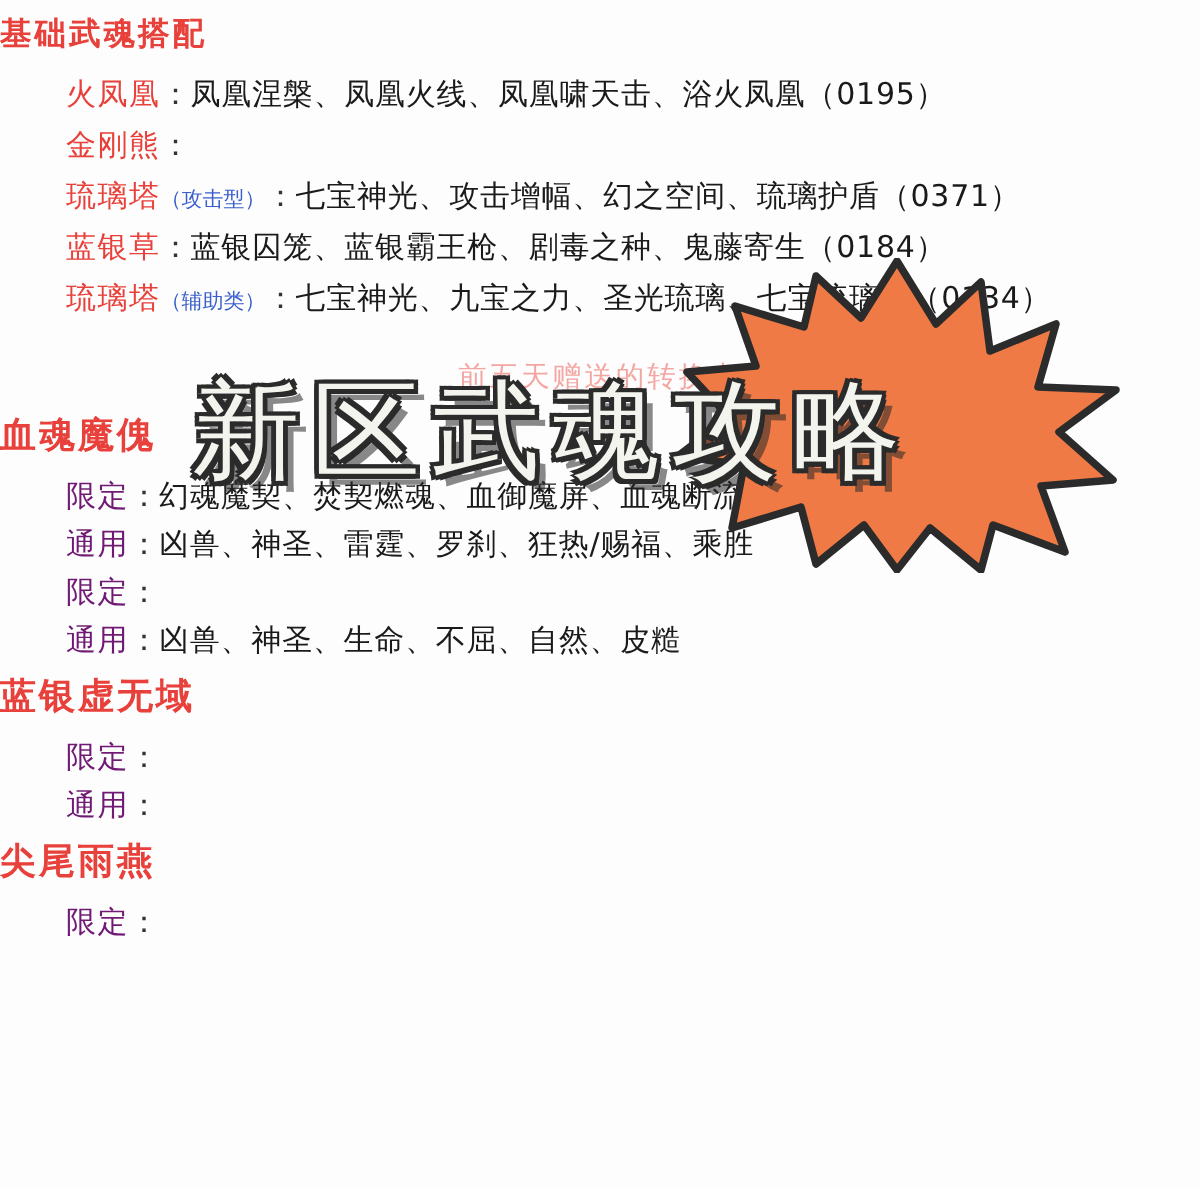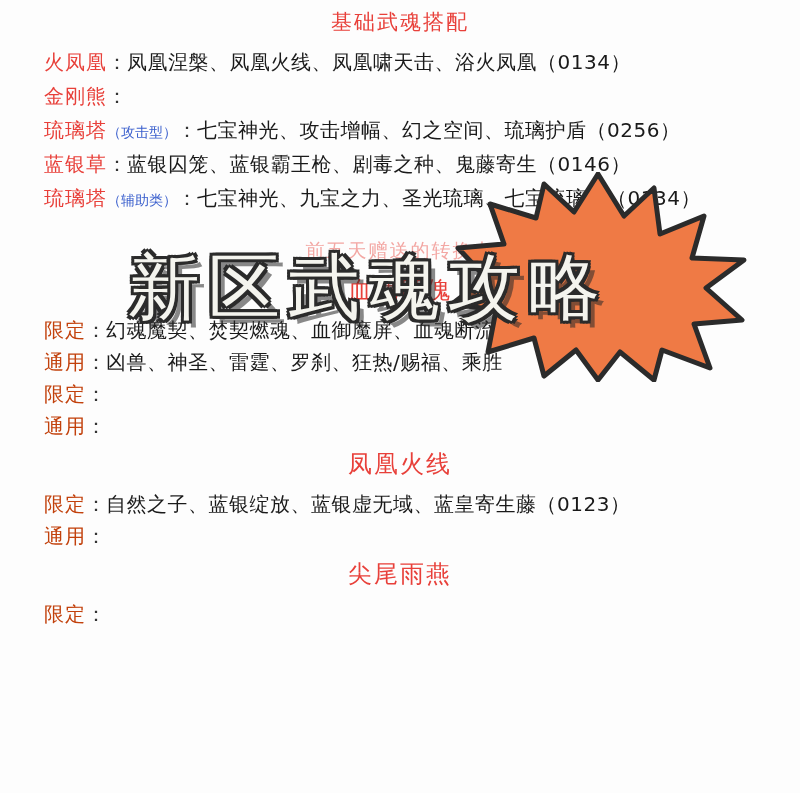--- a/index.html
+++ b/index.html
@@ -17,23 +17,22 @@
   .page {
     position: relative;
     width: 800px;
     height: 793px;
     background: #fdfdfd;
     box-sizing: border-box;
     padding: 0;
   }
 
   .section-title {
-    text-align: center;
     color: #e8403a;
-    font-weight: normal;
+    font-weight: bold;
     font-size: 21px;
     letter-spacing: 2px;
     margin: 0;
   }
 
   .row {
     display: flex;
     align-items: baseline;
     font-size: 20px;
     white-space: nowrap;
@@ -41,21 +40,21 @@
   }
 
   .label {
     color: #e8403a;
     font-weight: normal;
     flex: 0 0 auto;
     letter-spacing: 1px;
     text-align: center;
   }
   .label-blue {
-    color: #c2410c;
+    color: #701a75;
     font-weight: normal;
     letter-spacing: 1px;
   }
   .sub {
     color: #3a5fcd;
     font-size: 14px;
   }
   .colon {
     color: #333;
   }
@@ -147,41 +146,41 @@
 
 <div class="page">
 
   <div class="top-block">
     <div class="section-title">基础武魂搭配</div>
 
     <div class="row top-row">
       <span class="label">火凤凰</span>
       <span class="sub"></span>
       <span class="colon">：</span>
-      <span class="value">凤凰涅槃、凤凰火线、凤凰啸天击、浴火凤凰（0134）</span>
+      <span class="value">凤凰涅槃、凤凰火线、凤凰啸天击、浴火凤凰（0195）</span>
     </div>
 
     <div class="row top-row">
       <span class="label">金刚熊</span>
       <span class="sub"></span>
       <span class="colon">：</span>
     </div>
 
     <div class="row top-row">
       <span class="label">琉璃塔</span>
       <span class="sub">（攻击型）</span>
       <span class="colon">：</span>
-      <span class="value">七宝神光、攻击增幅、幻之空间、琉璃护盾（0256）</span>
+      <span class="value">七宝神光、攻击增幅、幻之空间、琉璃护盾（0371）</span>
     </div>
 
     <div class="row top-row">
       <span class="label">蓝银草</span>
       <span class="sub"></span>
       <span class="colon">：</span>
-      <span class="value">蓝银囚笼、蓝银霸王枪、剧毒之种、鬼藤寄生（0146）</span>
+      <span class="value">蓝银囚笼、蓝银霸王枪、剧毒之种、鬼藤寄生（0184）</span>
     </div>
 
     <div class="row top-row">
       <span class="label">琉璃塔</span>
       <span class="sub">（辅助类）</span>
       <span class="colon">：</span>
       <span class="value">七宝神光、九宝之力、圣光琉璃、七宝琉璃塔（0134）</span>
     </div>
   </div>
 
@@ -202,29 +201,29 @@
   </div>
 
   <div class="group">
     <div class="row">
       <span class="label-blue">限定</span>
       <span class="colon">：</span>
     </div>
     <div class="row">
       <span class="label-blue">通用</span>
       <span class="colon">：</span>
-    </div>
-  </div>
-
-  <div class="group">
-    <div class="section-title">凤凰火线</div>
-    <div class="row">
-      <span class="label-blue">限定</span>
-      <span class="colon">：</span>
-      <span class="value">自然之子、蓝银绽放、蓝银虚无域、蓝皇寄生藤（0123）</span>
+      <span class="value">凶兽、神圣、生命、不屈、自然、皮糙</span>
+    </div>
+  </div>
+
+  <div class="group">
+    <div class="section-title">蓝银虚无域</div>
+    <div class="row">
+      <span class="label-blue">限定</span>
+      <span class="colon">：</span>
     </div>
     <div class="row">
       <span class="label-blue">通用</span>
       <span class="colon">：</span>
     </div>
   </div>
 
   <div class="group">
     <div class="section-title">尖尾雨燕</div>
     <div class="row">

